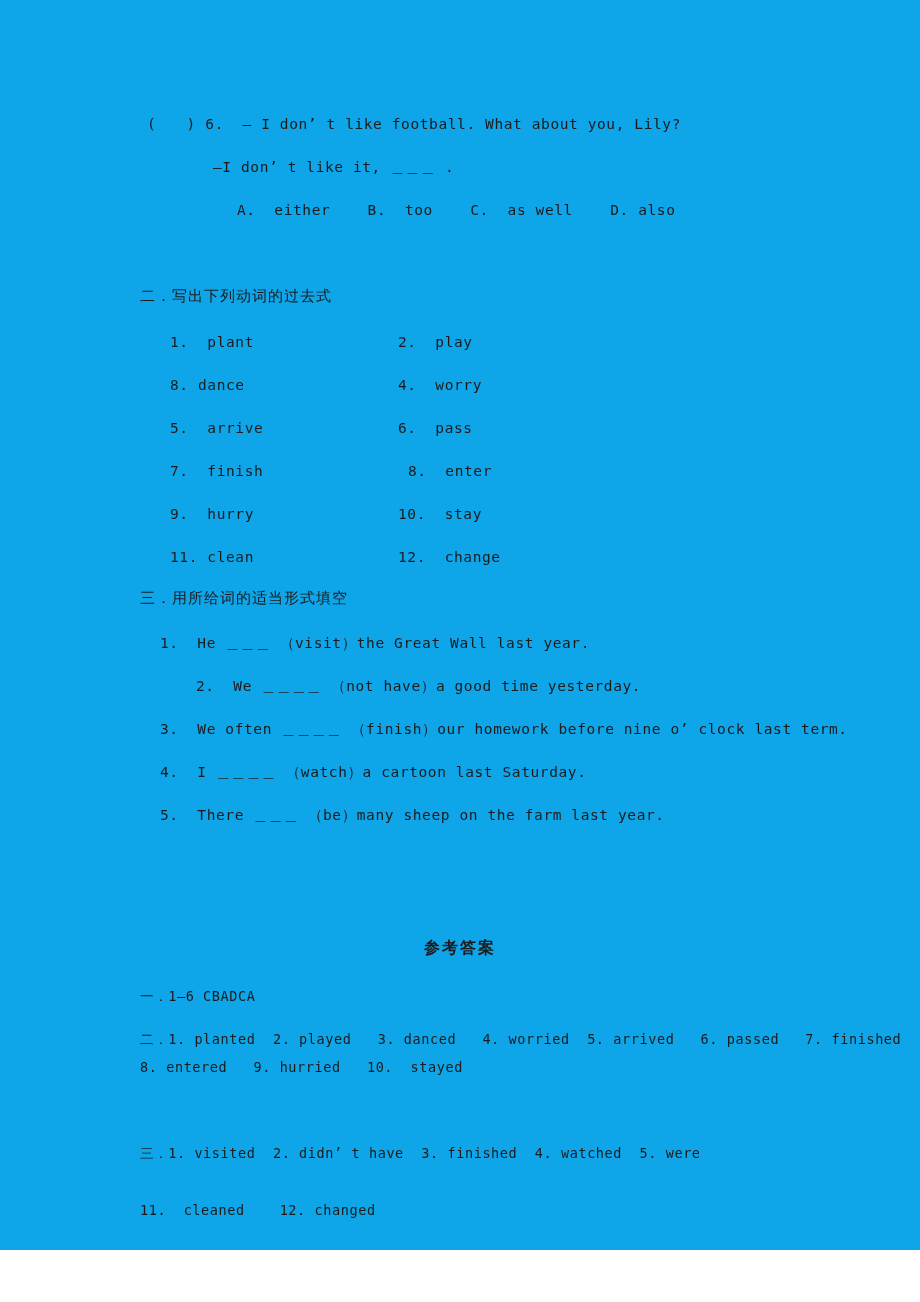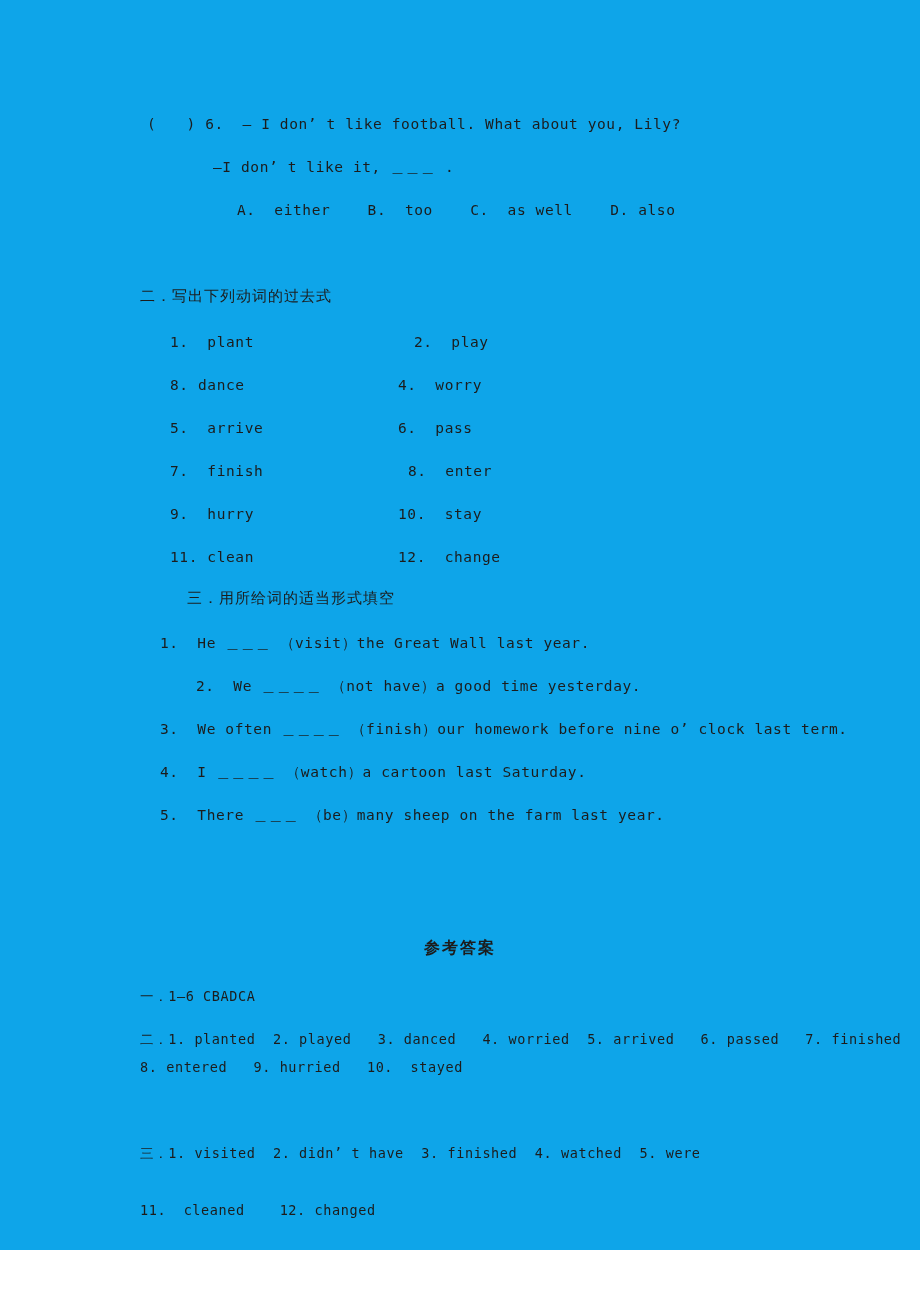--- a/index.html
+++ b/index.html
@@ -43,42 +43,42 @@
   #q6-reply    { left: 213px; top: 158px; }
   #q6-options  { left: 237px; top: 202px; }
 
   
   #sec2-heading { left: 140px; top: 287px; }
   .verb-left  { left: 170px; }
   .verb-right { left: 398px; }
   .verb-right-indent { left: 408px; }
 
   
-  #sec3-heading { left: 140px; top: 589px; margin-left: 47px; }
+  #sec3-heading { left: 140px; top: 589px; }
   .fill-row { left: 160px; }
 
   
   #answers-title { left: 0; top: 938px; width: 920px; text-align: center; }
   .ans-row { left: 140px; }
 </style>
 </head>
 <body>
 
 <div class="page">
 
   <div class="row" id="q6-stem">(　　) 6.  — I don’ t like football. What about you, Lily?</div>
 
   <div class="row" id="q6-reply">—I don’ t like it, ＿＿＿ .</div>
 
   <div class="row" id="q6-options">A.  either    B.  too    C.  as well    D. also</div>
 
   <div class="row cn" id="sec2-heading">二．写出下列动词的过去式</div>
 
   <div class="row verb-left" style="top:334px;">1.  plant </div>
-  <div class="row verb-right" style="top:334px;margin-left:16px;">2.  play </div>
+  <div class="row verb-right" style="top:334px;">2.  play </div>
 
   <div class="row verb-left" style="top:377px;">8. dance </div>
   <div class="row verb-right" style="top:377px;">4.  worry </div>
 
   <div class="row verb-left" style="top:420px;">5.  arrive </div>
   <div class="row verb-right" style="top:420px;">6.  pass </div>
 
   <div class="row verb-left" style="top:463px;">7.  finish </div>
   <div class="row verb-right-indent" style="top:463px;">8.  enter </div>
 

